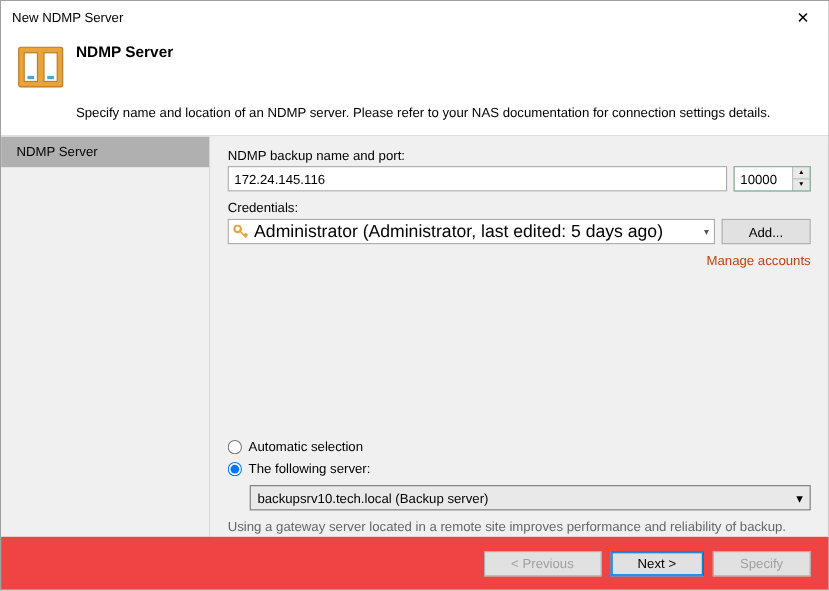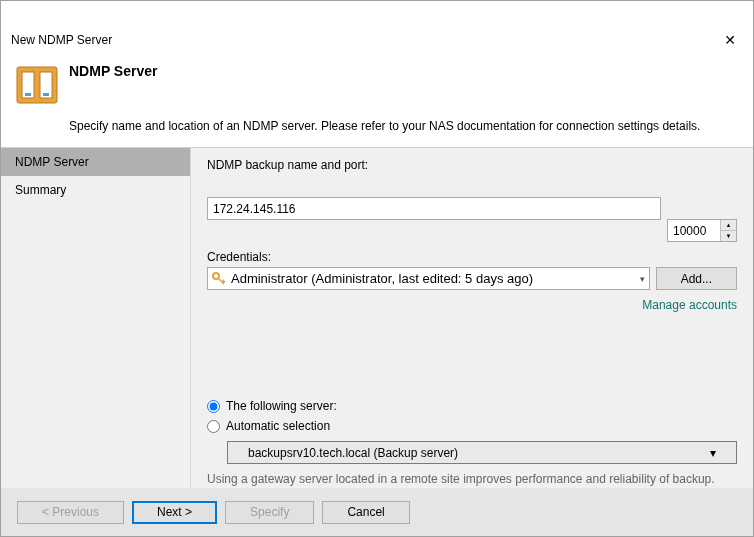--- a/index.html
+++ b/index.html
@@ -1,53 +1,53 @@
 <!DOCTYPE html>
 <html><head>
 <meta charset="utf-8">
 <style>
 * { box-sizing: border-box; margin: 0; padding: 0; }
 body { font-family: "Segoe UI", Tahoma, sans-serif; font-size: 12px; color: #000; background: #fff; }
 .window { width: 754px; height: 537px; border: 1px solid #a0a0a0; display: flex; flex-direction: column; background: #fff; }
-.titlebar { height: 30px; display: flex; align-items: center; justify-content: space-between; padding: 0 8px 0 10px; background: #fff; margin-top: 24px; }
+.titlebar { height: 30px; display: flex; align-items: center; justify-content: space-between; padding: 0 8px 0 10px; background: #fff; }
 .titlebar .title { font-size: 12px; }
 .titlebar .close { font-size: 14px; width: 30px; text-align: center; cursor: pointer; font-family: Arial; }
 .header { display: flex; padding: 8px 14px 14px 14px; background: #fff; border-bottom: 1px solid #d0d0d0; }
 .header-icon { width: 44px; height: 44px; margin-right: 10px; flex-shrink: 0; }
 .header-text h1 { font-size: 14px; font-weight: 700; margin-bottom: 2px; }
 .header-text p { font-size: 12px; color: #000; margin-top: 40px; }
 .body { flex: 1; display: flex; background: #f0f0f0; overflow: hidden; }
 .sidebar { width: 190px; background: #f0f0f0; border-right: 1px solid #d8d8d8; }
 .sidebar-item { padding: 7px 14px; font-size: 12px; cursor: pointer; }
 .sidebar-item.active { background: #b0b0b0; color: #000; }
 .main { flex: 1; padding: 10px 16px 0 16px; display: flex; flex-direction: column; }
 .label { font-size: 12px; margin-bottom: 3px; }
 .row { display: flex; gap: 6px; margin-bottom: 8px; align-items: center; justify-content: space-between; }
 .textbox { flex: 1; height: 23px; border: 1px solid #a9a9a9; background: #fff; padding: 0 5px; font-size: 12px; font-family: inherit; }
-.spinner-wrap { display: flex; border: 1px solid #a9a9a9; background: #22c55e; height: 23px; margin-top: 44px; }
+.spinner-wrap { display: flex; border: 1px solid #a9a9a9; background: #22c55e; height: 23px; }
 .spinner-input { width: 52px; border: none; background: #fff; padding: 0 5px; font-size: 12px; font-family: inherit; text-align: left; outline: none; }
 .spinner-btns { display: flex; flex-direction: column; width: 16px; border-left: 1px solid #c0c0c0; }
 .spinner-btns div { flex: 1; background: #e9e9e9; display: flex; align-items: center; justify-content: center; cursor: pointer; font-size: 6px; line-height: 1; }
 .spinner-btns div:first-child { border-bottom: 1px solid #c0c0c0; }
 .select { flex: 1; height: 23px; border: 1px solid #a9a9a9; background: #fff; display: flex; align-items: center; padding: 0 4px; cursor: pointer; position: relative; }
 .select .key-icon { width: 14px; height: 14px; margin-right: 5px; flex-shrink: 0; }
-.select .sel-text { flex: 1; font-size: 13px; }
+.select .sel-text { flex: 1; font-size: 16px; }
 .select .caret { font-size: 9px; color: #555; }
 .btn { height: 23px; min-width: 80px; padding: 0 24px; border: 1px solid #adadad; background: #e1e1e1; font-size: 12px; font-family: inherit; cursor: pointer; }
 .btn:disabled { color: #a0a0a0; cursor: default; }
 .btn.primary { border: 1px solid #0078d7; outline: 1px solid #0078d7; outline-offset: -2px; background: #e1e1e1; }
-.link { color: #0f766e; font-size: 12px; cursor: pointer; text-align: right; margin-bottom: 6px; }
+.link { color: #c2410c; font-size: 12px; cursor: pointer; text-align: right; margin-bottom: 6px; }
 .spacer { flex: 1; }
 .radio-row { display: flex; align-items: center; gap: 6px; margin-bottom: 6px; }
 .radio-row input { cursor: pointer; }
 .radio-row label { font-size: 12px; cursor: pointer; }
-.gateway-select { position: relative; height: 23px; border: 1px solid #7a7a7a; display: flex; align-items: center; margin: 2px 0 8px 20px; padding: 0 20px; cursor: pointer; background: #e9e9e9; }
+.gateway-select { position: relative; height: 23px; border: 1px solid #7a7a7a; display: flex; align-items: center; margin: 2px 0 8px 20px; padding: 0 6px; cursor: pointer; background: #e9e9e9; }
 .gateway-select .sel-text { flex: 1; font-size: 12px; }
 .hint { font-size: 12px; color: #666; margin-bottom: 2px; }
-.footer { height: 48px; background: #e5e5e5; display: flex; align-items: center; justify-content: flex-start; gap: 8px; padding: 0 16px; }
+.footer { height: 48px; background: #ef4444; display: flex; align-items: center; justify-content: flex-end; gap: 8px; padding: 0 16px; }
 </style>
 </head>
 <body>
 
 <div class="window">
 
   <div class="titlebar">
     <span class="title">New NDMP Server</span>
     <span class="close">✕</span>
   </div>
@@ -66,23 +66,20 @@
       <h1>NDMP Server</h1>
       <p>Specify name and location of an NDMP server. Please refer to your NAS documentation for connection settings details.</p>
     </div>
   </div>
 
   <div class="body">
 
     <div class="sidebar">
       <div class="sidebar-item active">
         <span>NDMP Server</span>
-      </div>
-      <div class="sidebar-item">
-        <span>Summary</span>
       </div>
     </div>
 
     <div class="main">
 
       <div class="label">NDMP backup name and port:</div>
       <div class="row">
         <input class="textbox" type="text" value="172.24.145.116" style="">
         <div class="spinner-wrap">
           <input class="spinner-input" type="text" value="10000" style="">
@@ -107,39 +104,38 @@
         </div>
         <button class="btn">Add...</button>
       </div>
 
       <div class="link">Manage accounts</div>
 
       <div class="spacer"></div>
 
 
       <div class="radio-row">
-        <input type="radio" name="gw" checked="" style="">
-        <label>The following server:</label>
+        <input type="radio" name="gw" style="">
+        <label>Automatic selection</label>
       </div>
 
       <div class="radio-row">
-        <input type="radio" name="gw" style="">
-        <label>Automatic selection</label>
+        <input type="radio" name="gw" checked="" style="">
+        <label>The following server:</label>
       </div>
 
       <div class="gateway-select">
         <span class="sel-text">backupsrv10.tech.local (Backup server)</span>
         <span class="caret">▾</span>
       </div>
 
       <div class="hint">Using a gateway server located in a remote site improves performance and reliability of backup.</div>
 
     </div>
   </div>
 
   <div class="footer">
     <button class="btn" disabled="">&lt; Previous</button>
     <button class="btn primary">Next &gt;</button>
     <button class="btn" disabled="">Specify</button>
-    <button class="btn">Cancel</button>
   </div>
 
 </div>
 
 </body></html>

